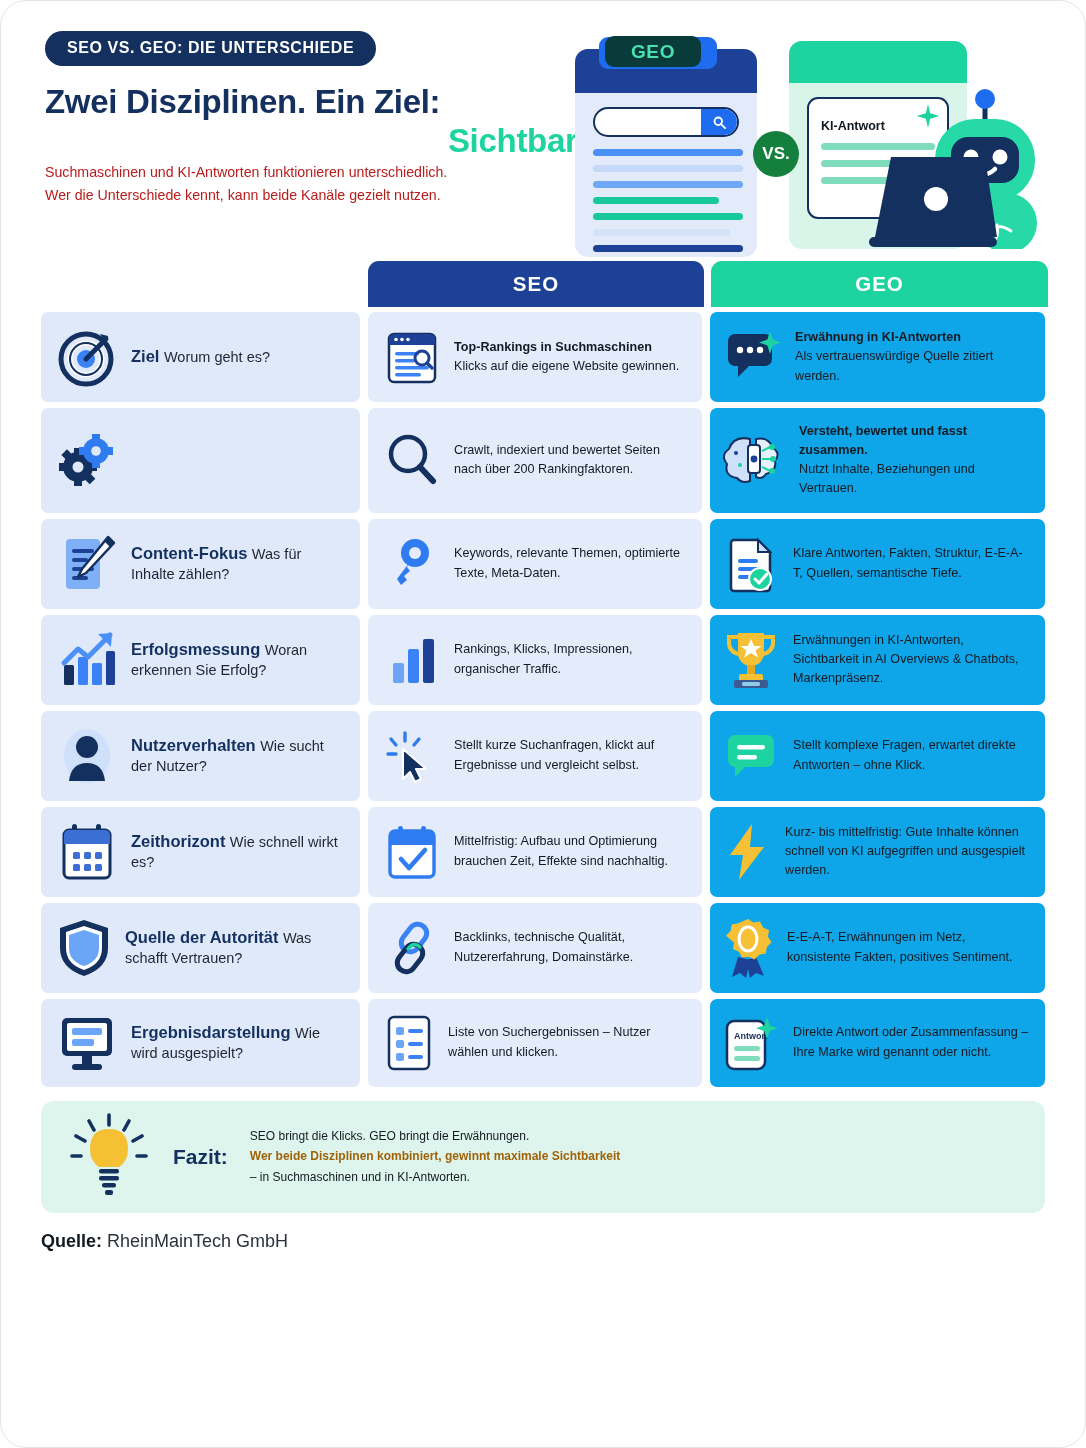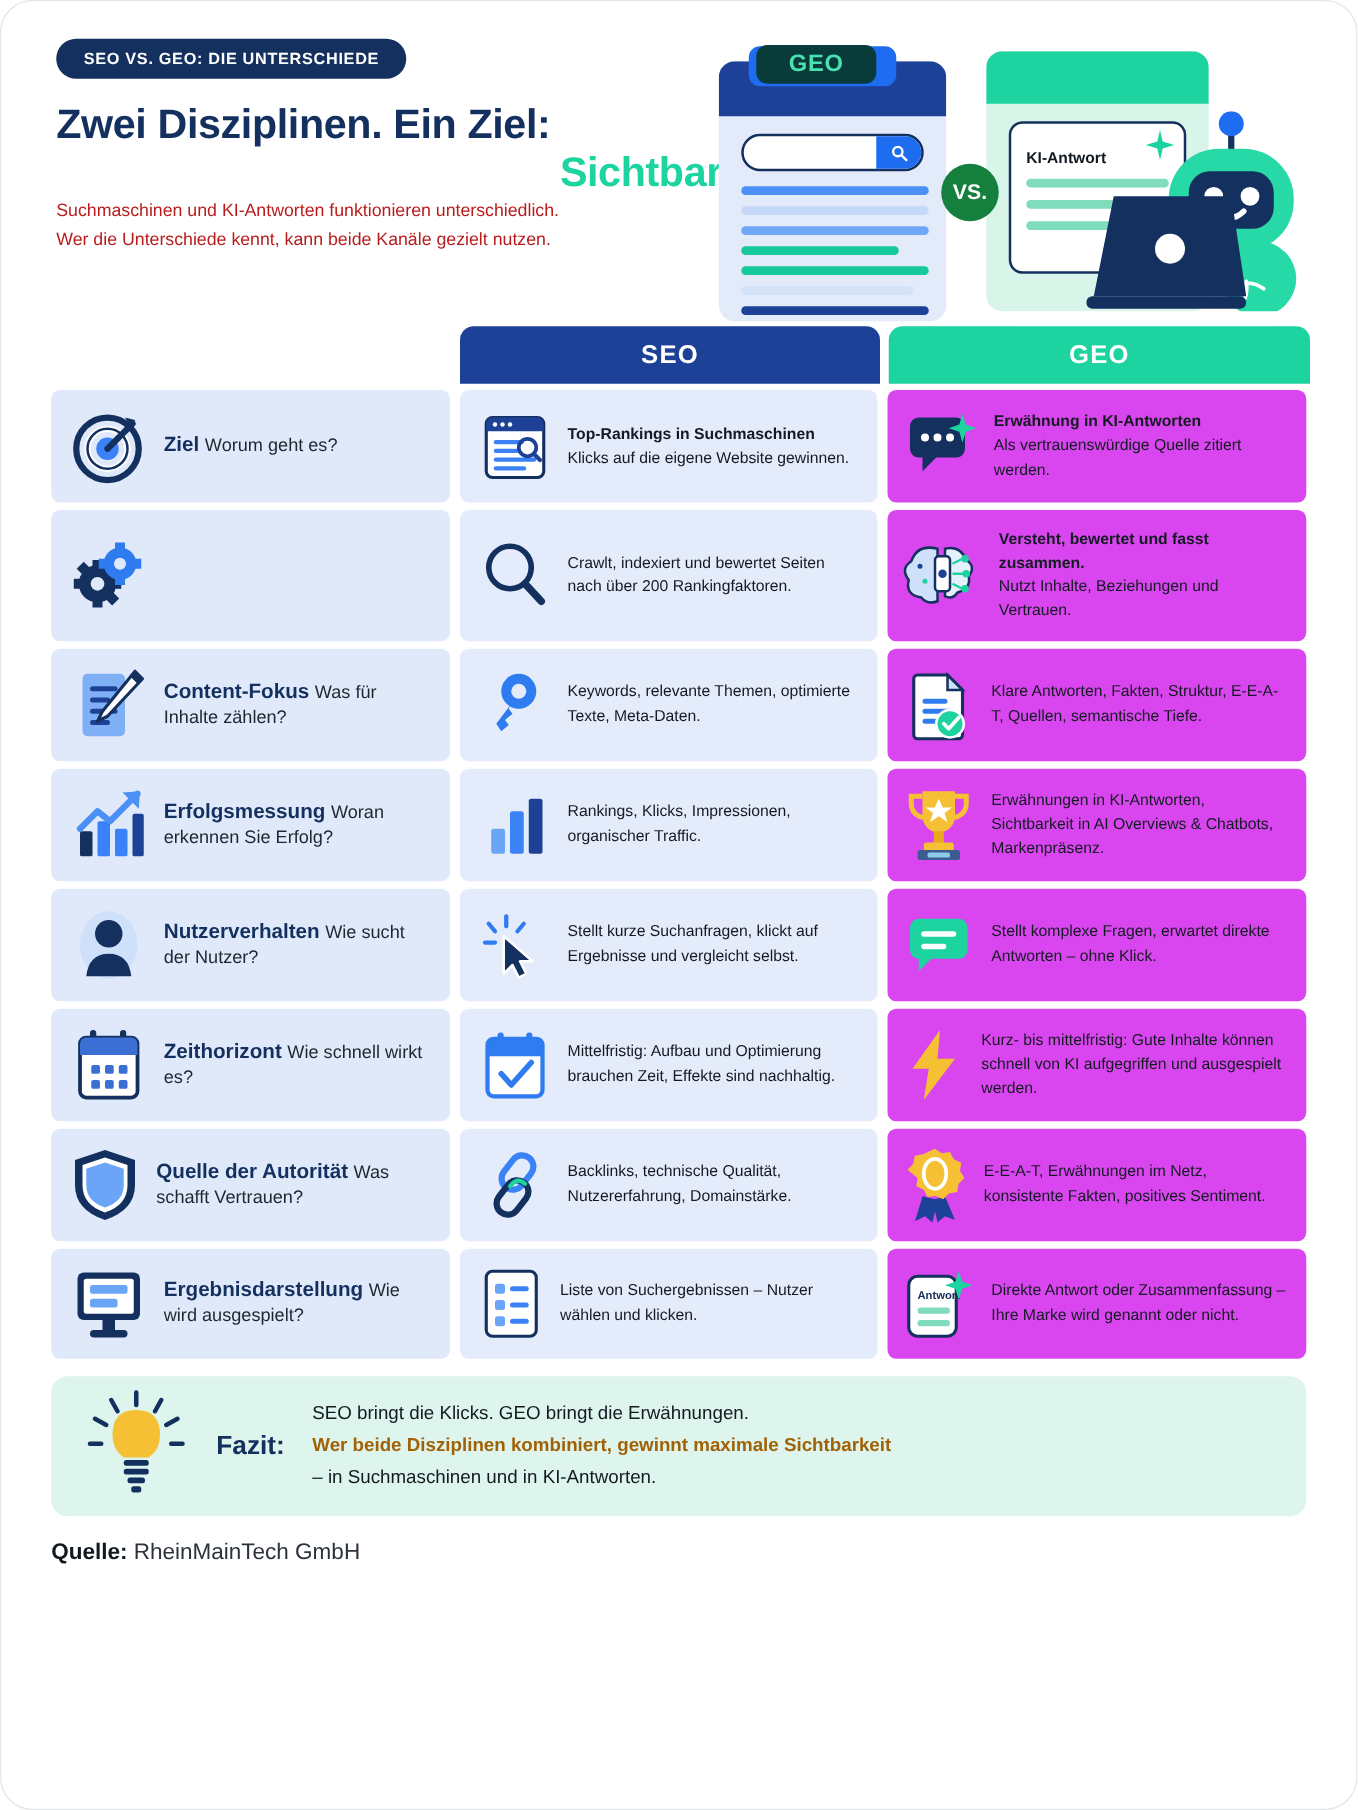--- a/index.html
+++ b/index.html
@@ -18,21 +18,21 @@
     border-radius: 26px;
     overflow: hidden;
   }
 
   
   .hero { position: relative; padding: 30px 40px 0 44px; height: 256px; }
   .eyebrow {
     display: inline-block;
     background: #14305f;
     color: #ffffff;
-    font-size: 13px;
+    font-size: 16px;
     font-weight: bold;
     letter-spacing: .55px;
     padding: 8px 22px 9px 22px;
     border-radius: 20px;
     text-transform: uppercase;
   }
   .headline {
     margin-top: 17px;
     font-size: 33px;
     font-weight: bold;
@@ -110,21 +110,21 @@
   }
   .colhead.seo { left: 327px; width: 336px; background: #1d4196; }
   .colhead.geo { left: 670px; width: 337px; background: #1dd3a0; }
 
   
   .table { margin: 5px 40px 0 40px; }
   .row { display: flex; gap: 8px; margin-bottom: 6px; }
   .cell { border-radius: 7px; padding: 14px 15px; display: flex; align-items: center; gap: 13px; }
   .cell.topic { width: 321px; background: #dfe9fa; }
   .cell.seo   { width: 336px; background: #e4ecfc; }
-  .cell.geo   { width: 337px; background: #d946ef; padding-left: 12px; }
+  .cell.geo   { width: 337px; background: #0ea5e9; padding-left: 12px; }
 
   .ico { flex: 0 0 auto; display: flex; align-items: center; justify-content: center; }
   .ico svg { display: block; }
 
   .topic .txt .t1 { font-size: 16.5px; font-weight: bold; color: #14305f; line-height: 1.25; }
   .topic .txt .t2 { font-size: 14.5px; color: #1f2630; line-height: 1.35; margin-top: 4px; font-weight: 500; }
 
   .cell .body { font-size: 12.6px; line-height: 1.52; color: #141a22; font-weight: 500; }
   .cell .body .lead { font-weight: bold; display: block; }
 
@@ -132,21 +132,21 @@
   .fazit {
     margin: 14px 40px 0 40px;
     background: #ddf5ec;
     border-radius: 13px;
     padding: 20px 26px;
     display: flex; align-items: center; gap: 22px;
     height: 112px;
   }
   .fazit .bulb { flex: 0 0 auto; }
   .fazit .label { font-size: 21px; font-weight: bold; color: #14305f; flex: 0 0 auto; }
-  .fazit .lines2 { font-size: 15px; line-height: 1.72; color: #141a22; font-weight: 500; }
+  .fazit .lines2 { font-size: 12px; line-height: 1.72; color: #141a22; font-weight: 500; }
   .fazit .lines2 .green { color: #a16207; font-weight: bold; }
 
   .source {
     margin: 18px 40px 0 40px;
     font-size: 18px; color: #2b323c;
   }
   .source b { color: #101820; }
 </style>
 </head>
 <body>

